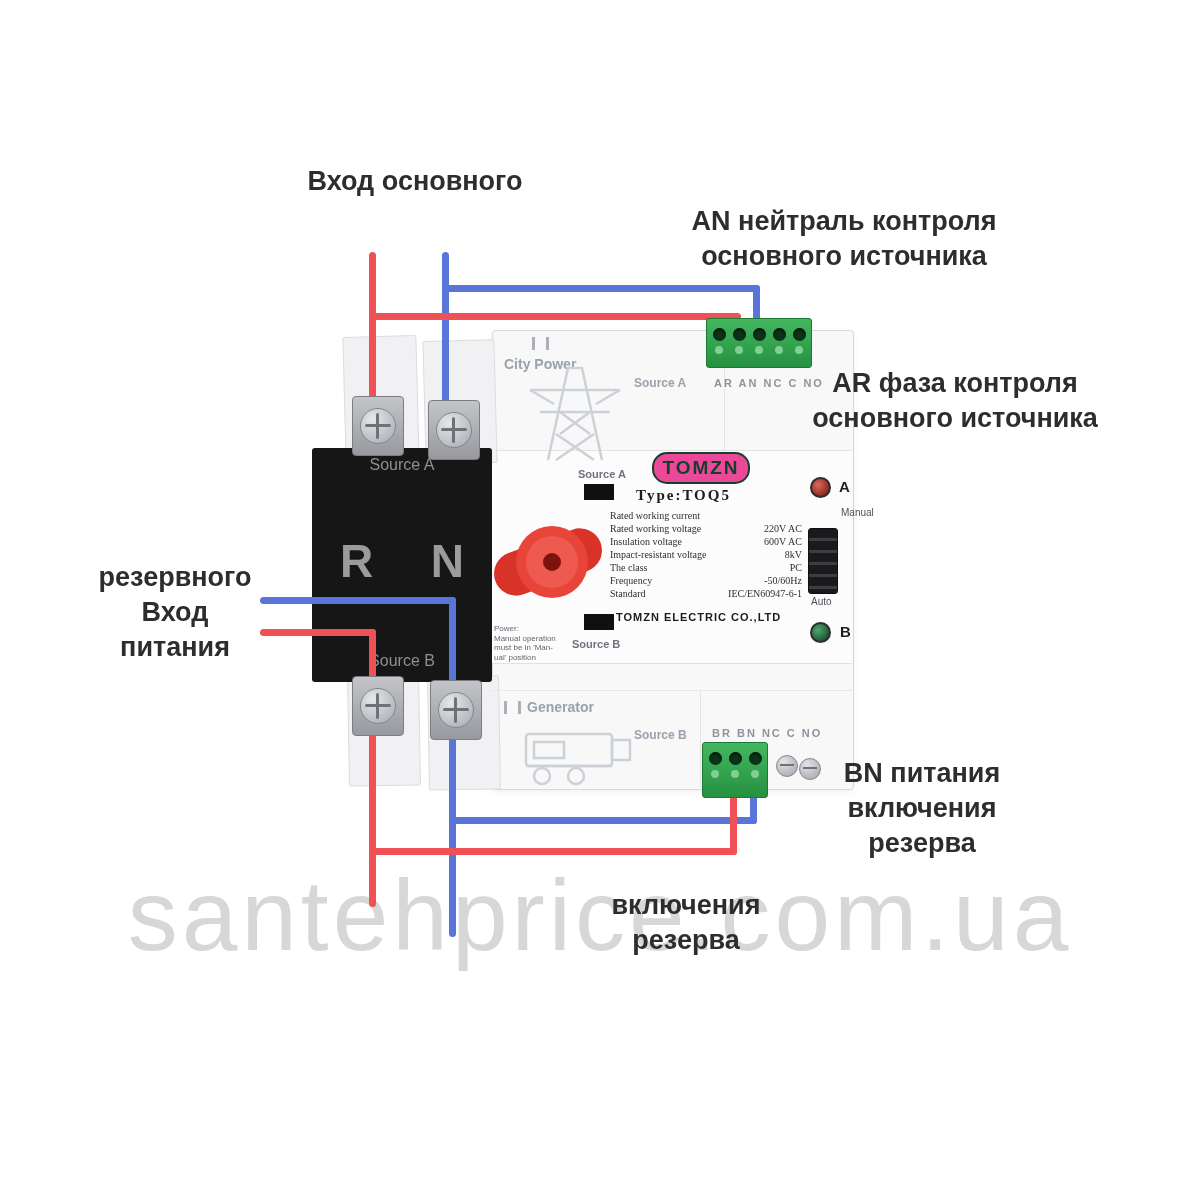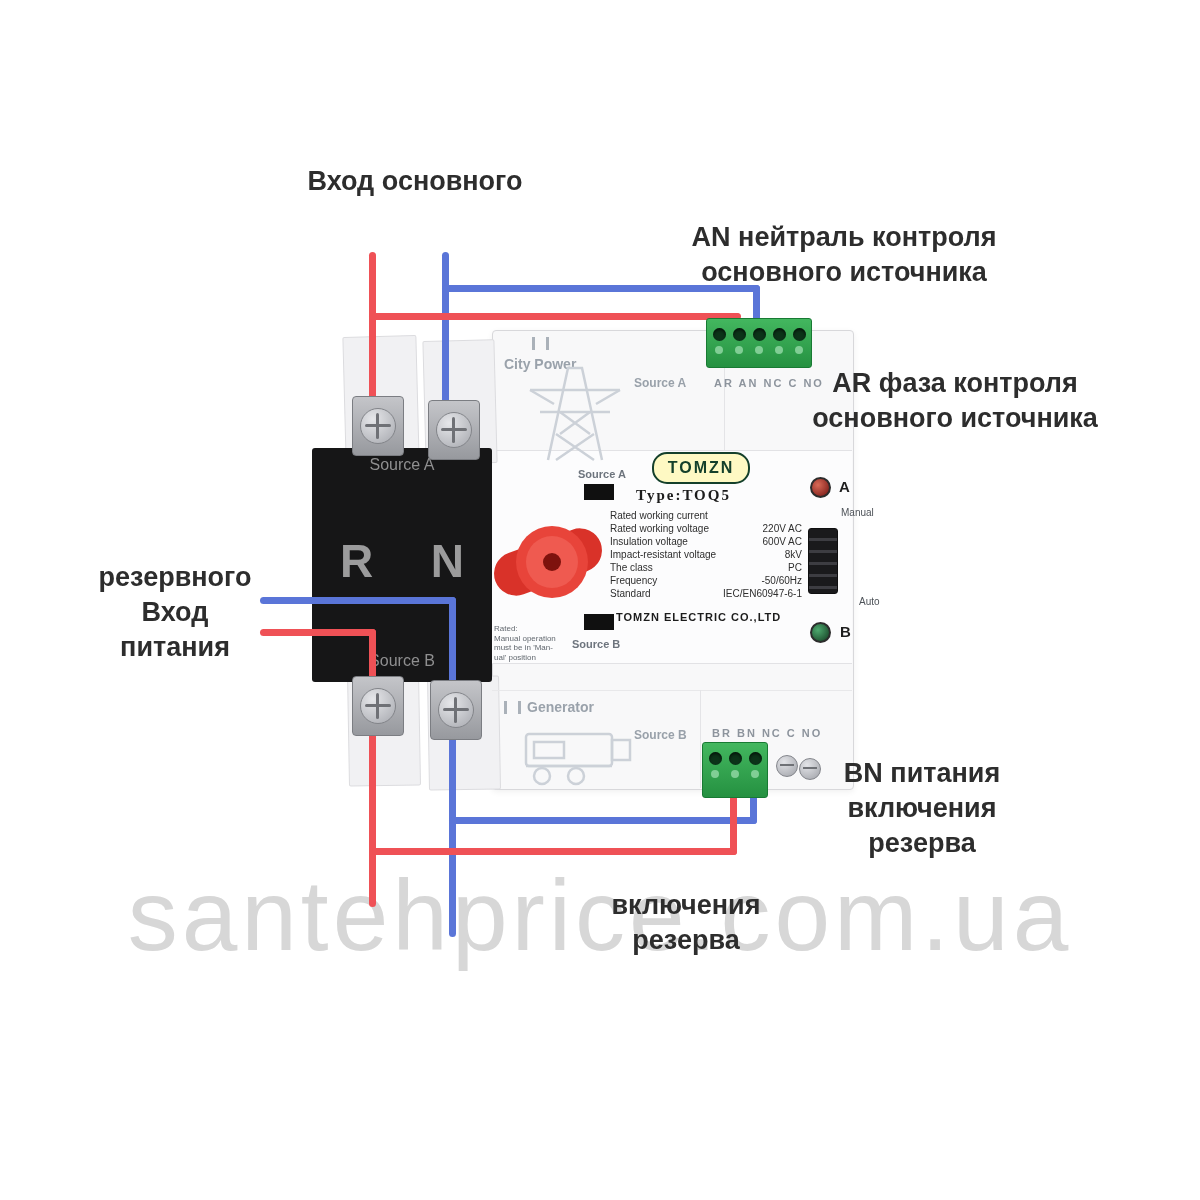--- a/index.html
+++ b/index.html
@@ -8,21 +8,21 @@
 
   
   .watermark{position:absolute;left:0;top:858px;width:1200px;text-align:center;
     font-size:100px;letter-spacing:4px;color:#d7d7d7;z-index:4;white-space:nowrap;}
 
   
   .ann{position:absolute;z-index:40;color:#2d2d2d;font-weight:700;font-size:27px;
        line-height:35px;text-align:center;}
   .ann span{display:block;}
   .ann-main{left:250px;top:164px;width:330px;}
-  .ann-an{left:648px;top:220px;width:392px;}
+  .ann-an{left:648px;top:204px;width:392px;}
   .ann-ar{left:780px;top:366px;width:350px;}
   .ann-res{left:80px;top:560px;width:190px;}
   .ann-bn{left:812px;top:756px;width:220px;}
   .ann-br{left:588px;top:888px;width:196px;}
   .ann-load{left:330px;top:936px;width:170px;}
 
   
   .plate{position:absolute;background:#f1f1f3;border:1px solid #dcdcdf;z-index:6;border-radius:2px;}
   .p1{left:344px;top:336px;width:72px;height:124px;transform:rotate(-1.5deg);}
   .p2{left:424px;top:340px;width:70px;height:122px;transform:rotate(-1.5deg);}
@@ -85,35 +85,35 @@
   .mscrew::before{content:"";position:absolute;left:3px;right:3px;top:8px;height:2px;background:#6f7176;}
   .ms1{left:776px;top:755px;}.ms2{left:799px;top:758px;}
 
   
   .ind{position:absolute;width:30px;height:16px;background:#101010;z-index:9;}
   .ind-a{left:584px;top:484px;}.ind-b{left:584px;top:614px;}
   .src-mid{position:absolute;color:#6d747d;font-size:11px;z-index:9;font-weight:700;}
   .sa-mid{left:578px;top:468px;}.sb-mid{left:572px;top:638px;}
   .oval{position:absolute;left:652px;top:452px;width:94px;height:28px;border:2px solid #14402b;
         border-radius:15px;display:flex;align-items:center;justify-content:center;color:#14402b;
-        font-weight:700;font-size:16px;letter-spacing:2px;z-index:9;background:#fef9c3;}
+        font-weight:700;font-size:19px;letter-spacing:2px;z-index:9;background:#ec4899;}
   .type{position:absolute;left:636px;top:487px;font-family:"Liberation Serif",serif;font-weight:700;
         font-size:15px;letter-spacing:2px;color:#1c1c1c;z-index:9;}
   .spec{position:absolute;left:610px;top:509px;width:192px;z-index:9;
-        font-family:Liberation Sans, sans-serif;font-size:10px;color:#2e2e2e;}
+        font-family:Liberation Serif, serif;font-size:10px;color:#2e2e2e;}
   .spec-row{display:flex;justify-content:space-between;line-height:13px;}
   .company{position:absolute;left:616px;top:611px;font-size:11px;font-weight:700;letter-spacing:1px;
            color:#1c1c1c;z-index:9;}
   .note{position:absolute;left:494px;top:624px;width:88px;font-size:8px;line-height:9.5px;color:#62686f;z-index:9;}
   .knob{position:absolute;left:488px;top:496px;z-index:10;}
   .manual{position:absolute;left:798px;top:507px;font-size:10px;color:#4d5258;z-index:9;padding-left:43px;}
   .slider{position:absolute;left:808px;top:528px;width:28px;height:64px;
           background:repeating-linear-gradient(180deg,#1a1a1c 0 9px,#3d3d42 9px 12px);
           border:1px solid #0f0f10;border-radius:3px;z-index:9;}
-  .auto{position:absolute;left:811px;top:596px;font-size:10px;color:#4d5258;z-index:9;margin-left:48px;}
+  .auto{position:absolute;left:811px;top:596px;font-size:10px;color:#4d5258;z-index:9;}
   .led{position:absolute;width:17px;height:17px;border-radius:50%;border:2px solid #2c2c2c;z-index:9;}
   .led-a{left:810px;top:477px;background:radial-gradient(circle at 35% 35%,#d96a57,#701210);}
   .led-b{left:810px;top:622px;background:radial-gradient(circle at 35% 35%,#4da96e,#123a20);}
   .ledlab{position:absolute;font-size:15px;font-weight:700;color:#1e1e1e;z-index:9;}
   .lla{left:839px;top:478px;}.llb{left:840px;top:623px;}
 
   
   .wire{position:absolute;border-radius:4px;z-index:20;}
   .w-red{background:#ef5156;}
   .w-blue{background:#5a75d8;}
@@ -260,21 +260,21 @@
         <span>Frequency</span>
         <span>-50/60Hz</span>
       </div>
       <div class="spec-row">
         <span>Standard</span>
         <span>IEC/EN60947-6-1</span>
       </div>
     </div>
   <div class="company">TOMZN ELECTRIC CO.,LTD</div>
   <div class="note">
-      <div>Rated:</div>
+      <div>Power:</div>
       <div>Manual operation</div>
       <div>must be in 'Man-</div>
       <div>ual' position</div>
     </div>
   <div class="ind ind-b"></div>
   <div class="src-mid sb-mid">Source B</div>
 
   <svg class="knob" width="120" height="130" viewBox="0 0 120 130">
     <g transform="rotate(-20 60 66)">
       <rect x="4" y="44" width="112" height="44" rx="22" fill="#d93229"></rect>

